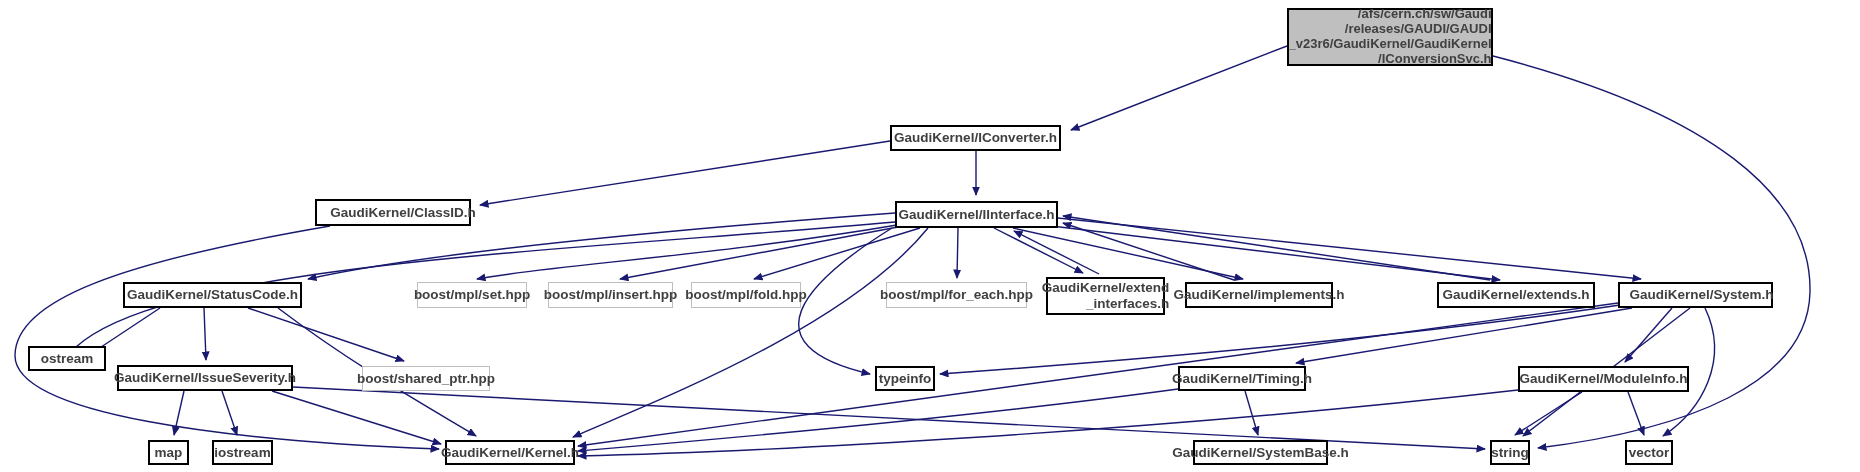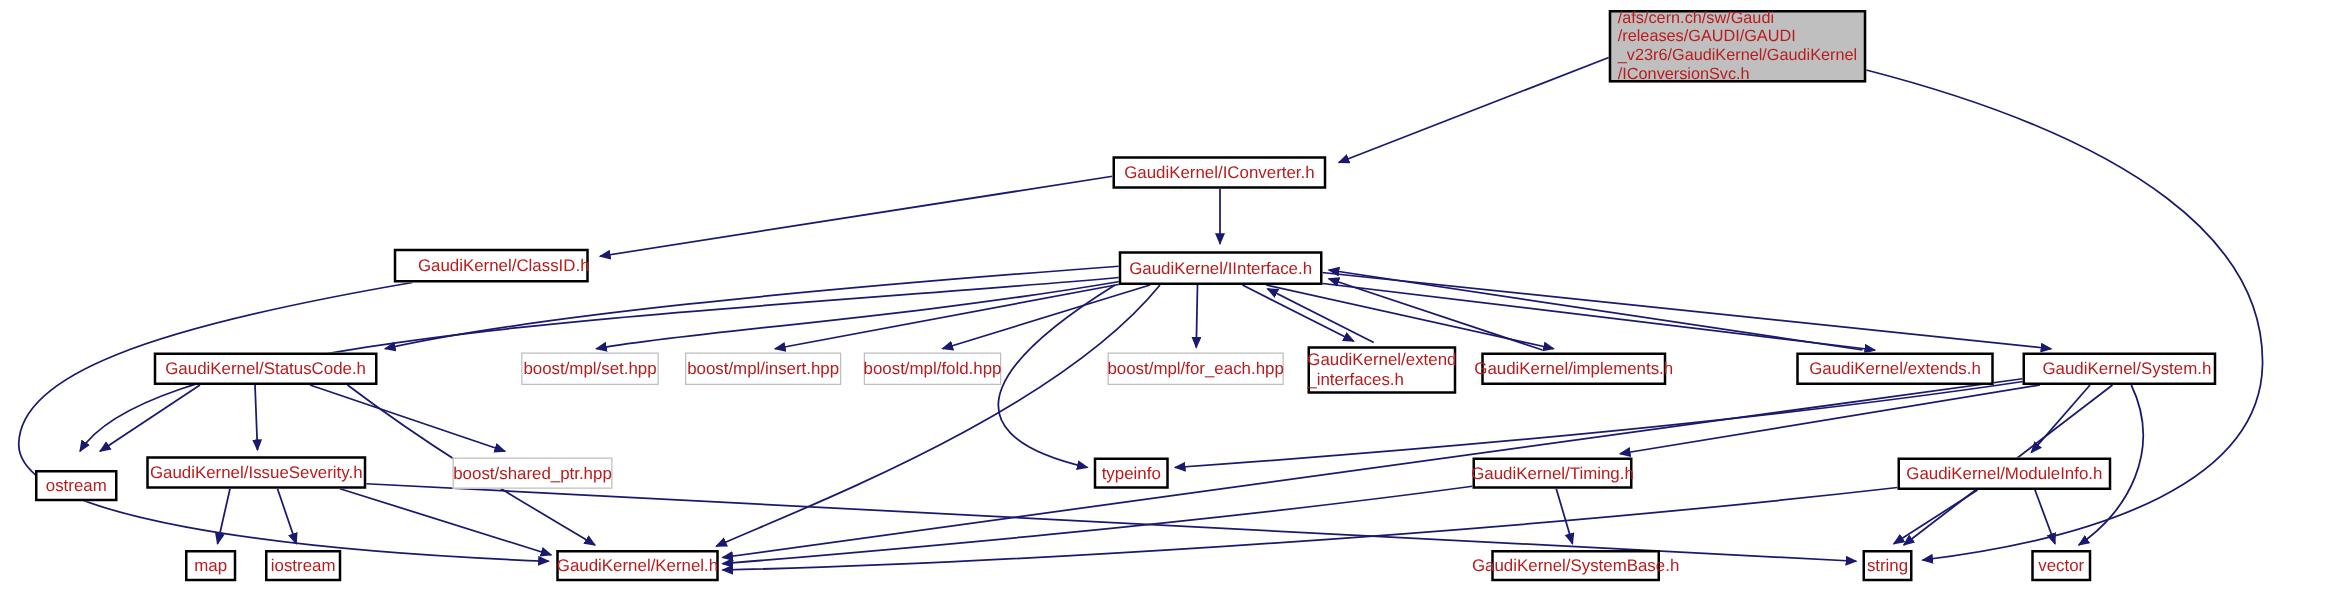--- a/index.html
+++ b/index.html
@@ -9,29 +9,30 @@
     background:#ffffff;
     font-family:"Liberation Sans","DejaVu Sans",sans-serif;
     overflow:hidden;
   }
   #edges{position:absolute;left:0;top:0;width:1860px;height:472px;}
   .node{
     position:absolute;
     box-sizing:border-box;
     background:#ffffff;
     border:2px solid #000000;
-    color:#b91c1c;
+    color:#404040;
     font-size:13.5px;
     line-height:1.15;
     display:flex;
     align-items:center;
     justify-content:center;
-    text-align:left;
+    text-align:right;
     white-space:pre-line;
     padding:0 4px;
+    font-weight:bold;
   }
   .node.root{background:#bfbfbf;border:2px solid #000000;font-size:13px;}
   .node.external{border:1.5px solid #bebebe;}
   .edge{fill:none;stroke:#191970;stroke-width:1.4;}
 </style>
 </head>
 <body>
 
 <div id="canvas">
 
@@ -105,21 +106,21 @@
 
   <div class="node" style="left:1046px;top:277px;width:119px;height:38px;">GaudiKernel/extend
 _interfaces.h</div>
 
   <div class="node" style="left:1185px;top:282px;width:148px;height:26px;">GaudiKernel/implements.h</div>
 
   <div class="node" style="left:1437px;top:282px;width:158px;height:26px;">GaudiKernel/extends.h</div>
 
   <div class="node" style="left:1618px;top:282px;width:155px;height:26px;padding-left:16px;">GaudiKernel/System.h</div>
 
-  <div class="node" style="left:28px;top:376px;width:66px;height:25px;">ostream</div>
+  <div class="node" style="left:28px;top:346px;width:78px;height:25px;">ostream</div>
 
   <div class="node" style="left:117px;top:365px;width:176px;height:26px;">GaudiKernel/IssueSeverity.h</div>
 
   <div class="node external" style="left:362px;top:366px;width:128px;height:25px;">boost/shared_ptr.hpp</div>
 
   <div class="node" style="left:875px;top:366px;width:60px;height:25px;">typeinfo</div>
 
   <div class="node" style="left:1178px;top:366px;width:128px;height:25px;">GaudiKernel/Timing.h</div>
 
   <div class="node" style="left:1518px;top:366px;width:171px;height:26px;">GaudiKernel/ModuleInfo.h</div>

